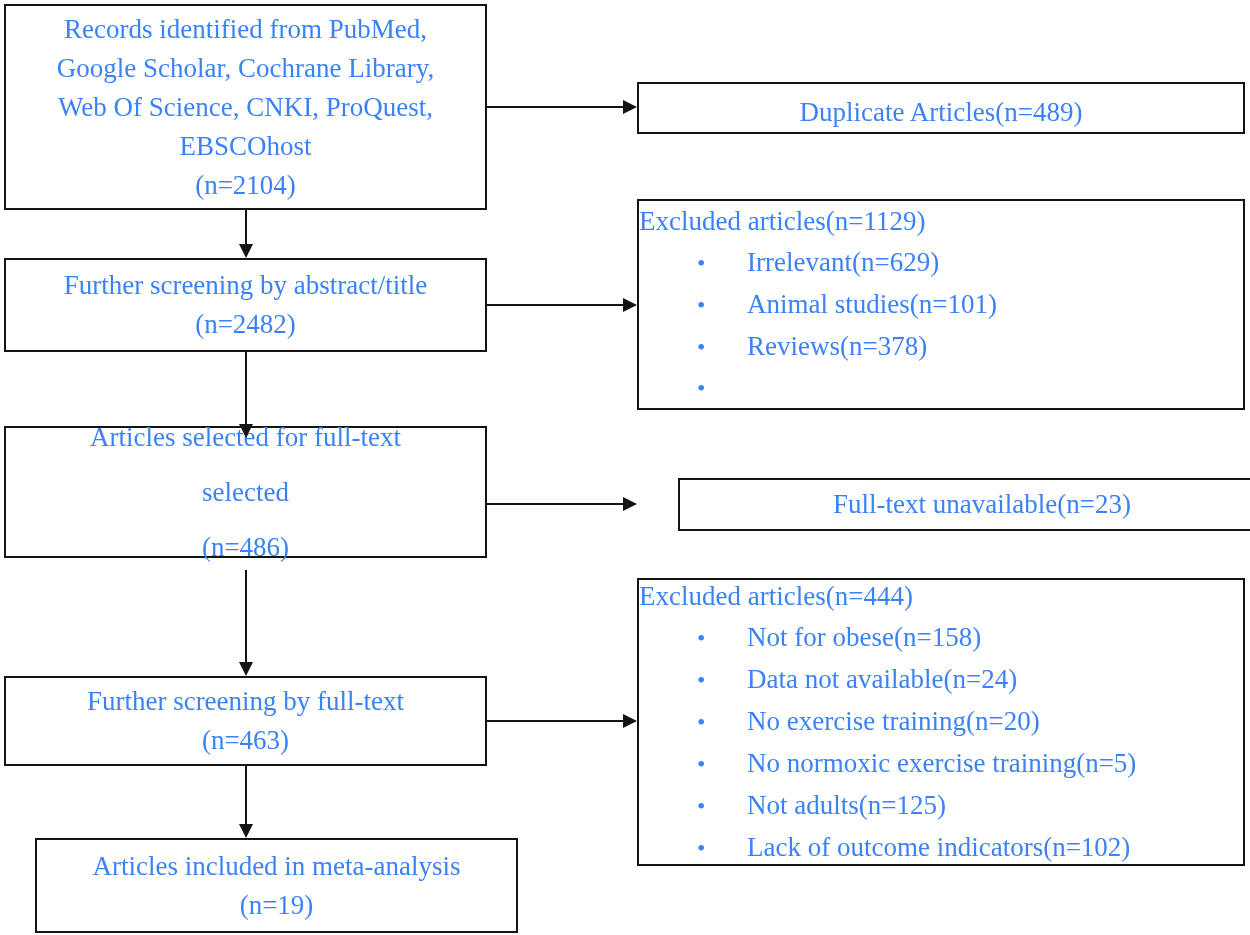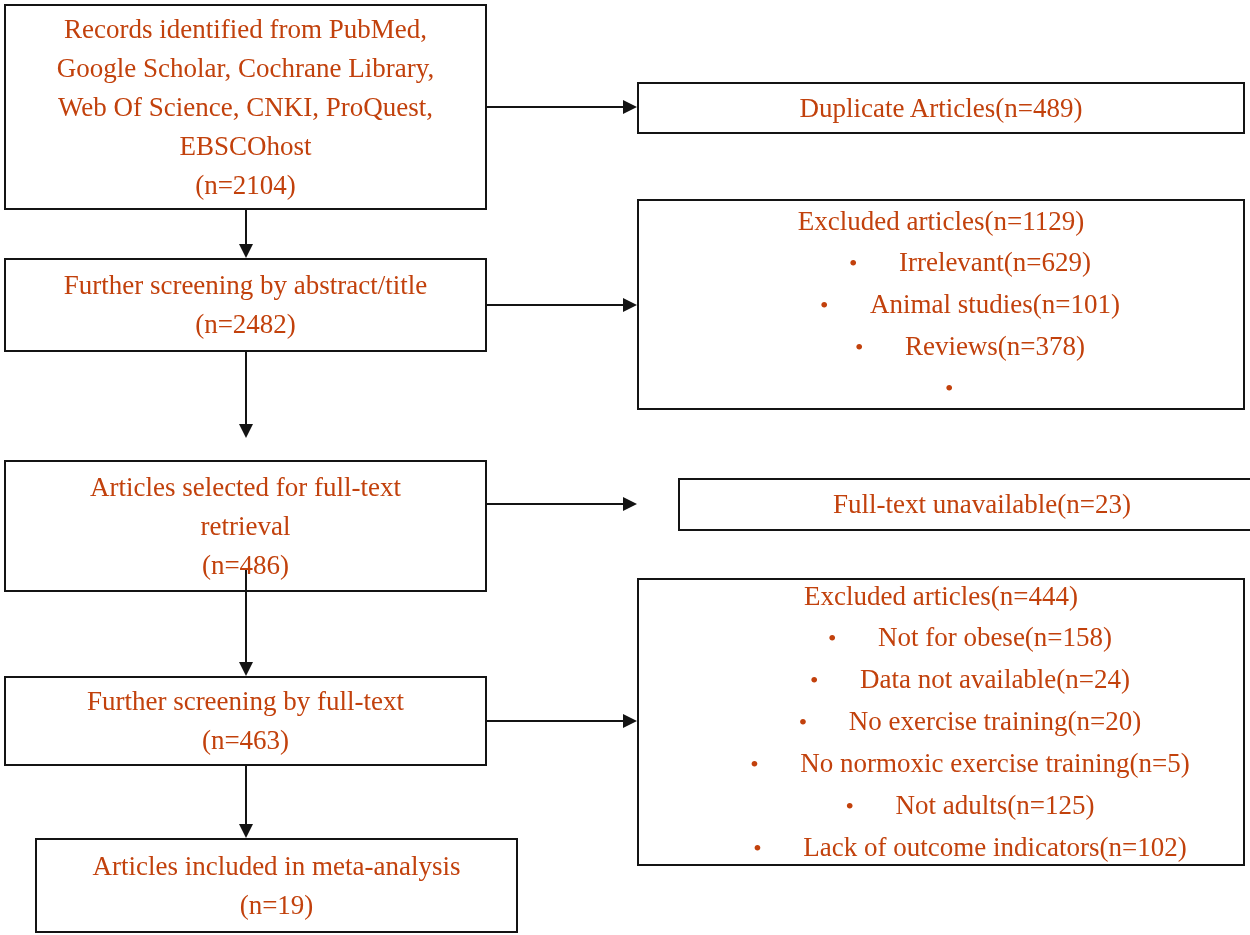--- a/index.html
+++ b/index.html
@@ -6,39 +6,39 @@
     margin: 0;
     padding: 0;
     background: #ffffff;
   }
   .canvas {
     position: relative;
     width: 1250px;
     height: 935px;
     background: #ffffff;
     font-family: "Liberation Serif", "DejaVu Serif", serif;
-    color: #c2410c;
+    color: #3b82f6;
     overflow: hidden;
   }
   .box {
     position: absolute;
     box-sizing: border-box;
     border: 2px solid #141414;
     background: #ffffff;
     display: flex;
     flex-direction: column;
     justify-content: center;
     align-items: center;
     text-align: center;
     font-size: 27px;
     line-height: 39px;
   }
   .box .line { white-space: nowrap; }
   .list-box {
-    align-items: center;
+    align-items: flex-start;
     text-align: left;
     line-height: 41px;
   }
   .list-header { text-align: center; white-space: nowrap; }
   .bullet-row {
     display: flex;
     padding-left: 58px;
     align-items: baseline;
   }
   .bullet-dot {
@@ -88,37 +88,37 @@
     <div class="line">Web Of Science, CNKI, ProQuest,</div>
     <div class="line">EBSCOhost</div>
     <div class="line">(n=2104)</div>
   </div>
 
   <div class="box" style="left:4px; top:258px; width:483px; height:94px;">
     <div class="line">Further screening by abstract/title</div>
     <div class="line">(n=2482)</div>
   </div>
 
-  <div class="box" style="left:4px; top:460px; width:483px; height:132px;">
+  <div class="box" style="left:4px; top:426px; width:483px; height:132px;gap:16px;">
     <div class="line">Articles selected for full-text</div>
-    <div class="line">retrieval</div>
+    <div class="line">selected</div>
     <div class="line">(n=486)</div>
   </div>
 
   <div class="box" style="left:4px; top:676px; width:483px; height:90px;">
     <div class="line">Further screening by full-text</div>
     <div class="line">(n=463)</div>
   </div>
 
   <div class="box" style="left:4px; top:838px; width:483px; height:95px;margin-left:31px;">
     <div class="line">Articles included in meta-analysis</div>
     <div class="line">(n=19)</div>
   </div>
 
-  <div class="box" style="left:637px; top:82px; width:608px; height:52px;">
+  <div class="box" style="left:637px; top:82px; width:608px; height:52px;justify-content:flex-end;">
     <div class="line">Duplicate Articles(n=489)</div>
   </div>
 
   <div class="box list-box" style="left:637px; top:199px; width:608px; height:211px;">
     <div class="list-header">Excluded articles(n=1129)</div>
     <div class="bullet-row">
       <span class="bullet-dot">•</span>
       <span>Irrelevant(n=629)</span>
     </div>
     <div class="bullet-row">

